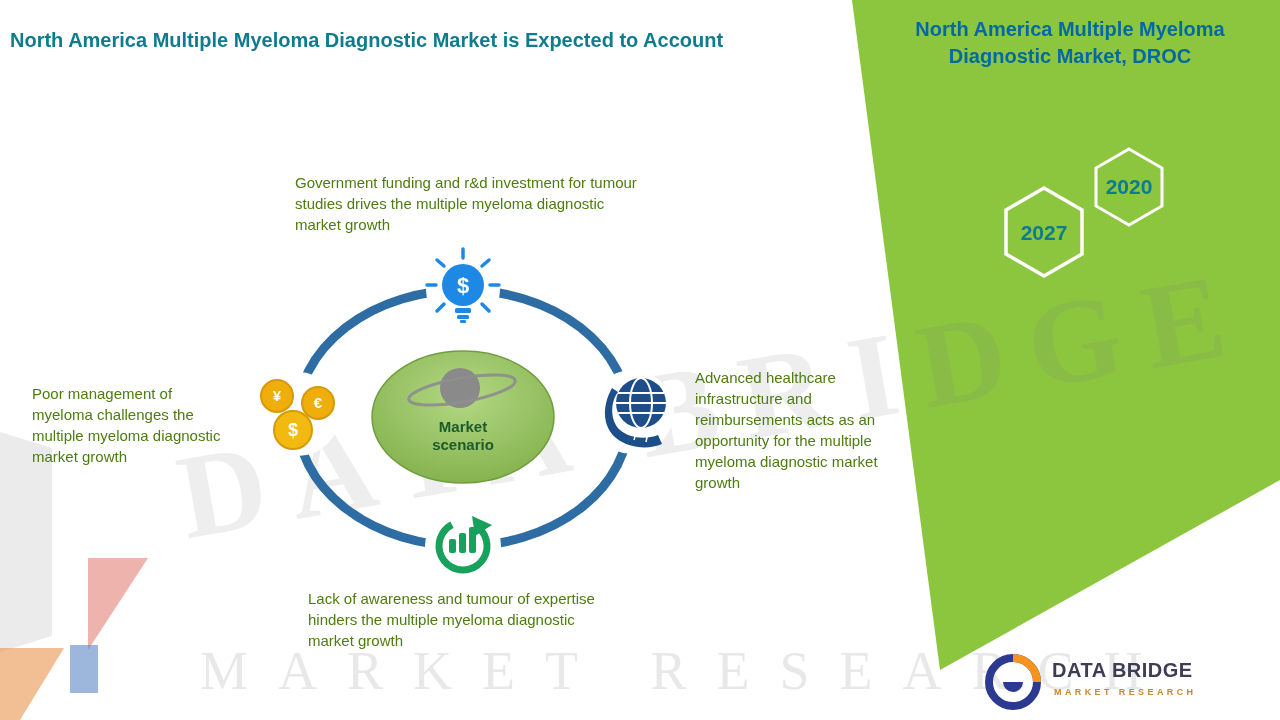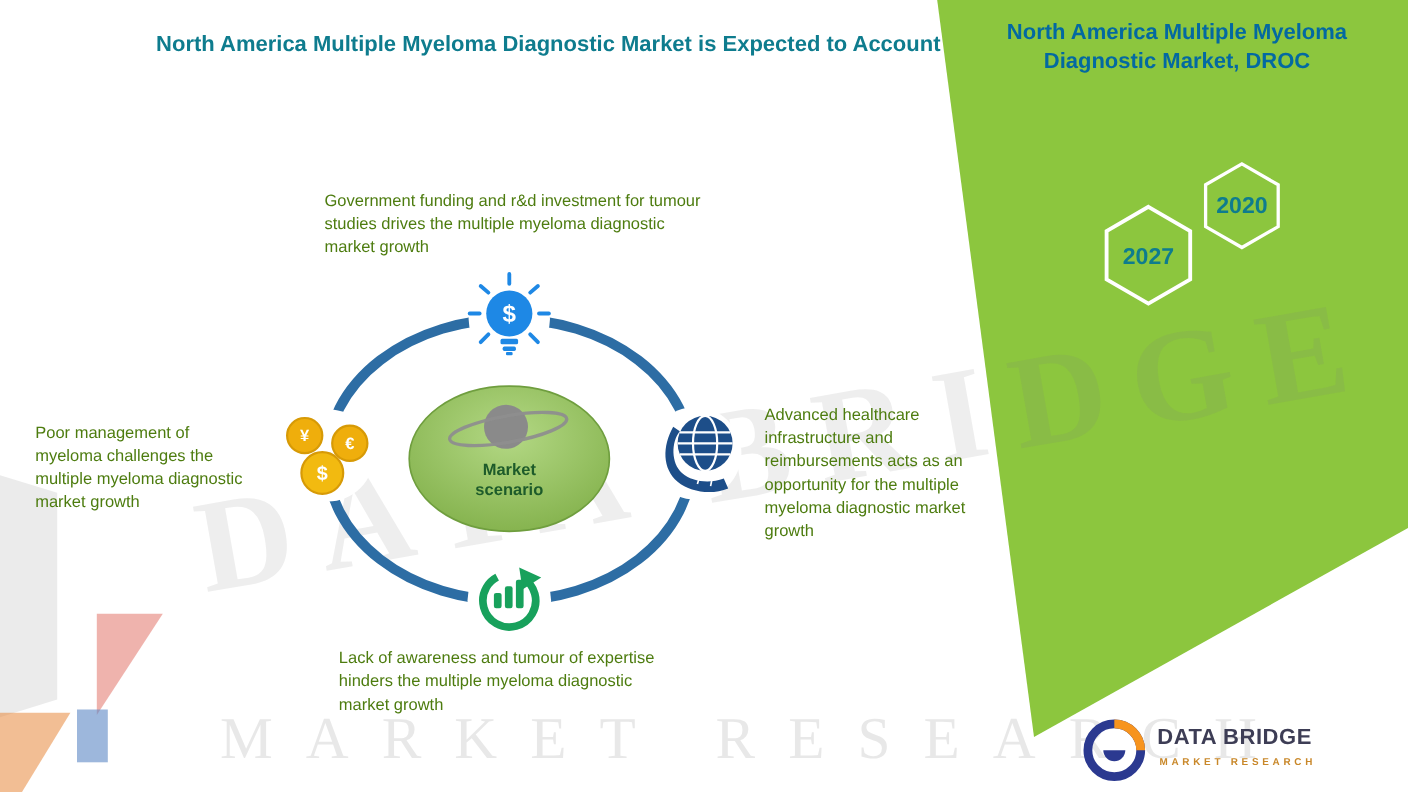--- a/index.html
+++ b/index.html
@@ -4,21 +4,21 @@
 <style>
   html,body{margin:0;padding:0;background:#ffffff;font-family:"Liberation Sans",sans-serif;}
   .canvas{position:relative;width:1280px;height:720px;background:#ffffff;overflow:hidden;}
   svg.layer{position:absolute;left:0;top:0;width:1280px;height:720px;}
   .bg-layer{z-index:0;}
   .wm{position:absolute;font-family:"Liberation Serif",serif;white-space:nowrap;pointer-events:none;z-index:1;}
   .wm-big{left:180px;top:430px;font-size:120px;font-weight:bold;letter-spacing:24px;color:rgba(120,120,120,0.13);transform:rotate(-10deg);transform-origin:left center;}
   .wm-bottom{left:200px;top:640px;font-size:54px;letter-spacing:30px;color:rgba(130,130,130,0.18);}
   .diagram-layer{z-index:2;}
   .txt{position:absolute;z-index:3;}
-  .title{left:10px;top:26px;width:845px;text-align:right;color:#0e7c8e;font-weight:bold;font-size:20px;line-height:29px;}
+  .title{left:10px;top:26px;width:845px;text-align:left;color:#0e7c8e;font-weight:bold;font-size:20px;line-height:29px;}
   .panel-title{left:890px;top:16px;width:360px;text-align:center;color:#0369a1;font-weight:600;font-size:20px;line-height:27px;}
   .brand{left:975px;top:314px;width:300px;text-align:center;color:#0e7c8e;font-size:21px;line-height:29px;font-weight:500;}
   .para{color:#4d7c0f;font-size:15px;line-height:21px;}
   #para-driver{left:295px;top:172px;width:350px;}
   #para-challenge{left:32px;top:350px;width:205px;margin-top:33px;}
   #para-opportunity{left:695px;top:345px;width:200px;margin-top:22px;}
   #para-restraint{left:308px;top:588px;width:310px;}
   .logo-text{left:1052px;top:659px;font-size:20px;font-weight:bold;color:#3d3d55;letter-spacing:0.5px;}
   .logo-tagline{left:1054px;top:687px;font-size:9px;letter-spacing:3.4px;color:#c9882a;font-weight:bold;}
 </style>

